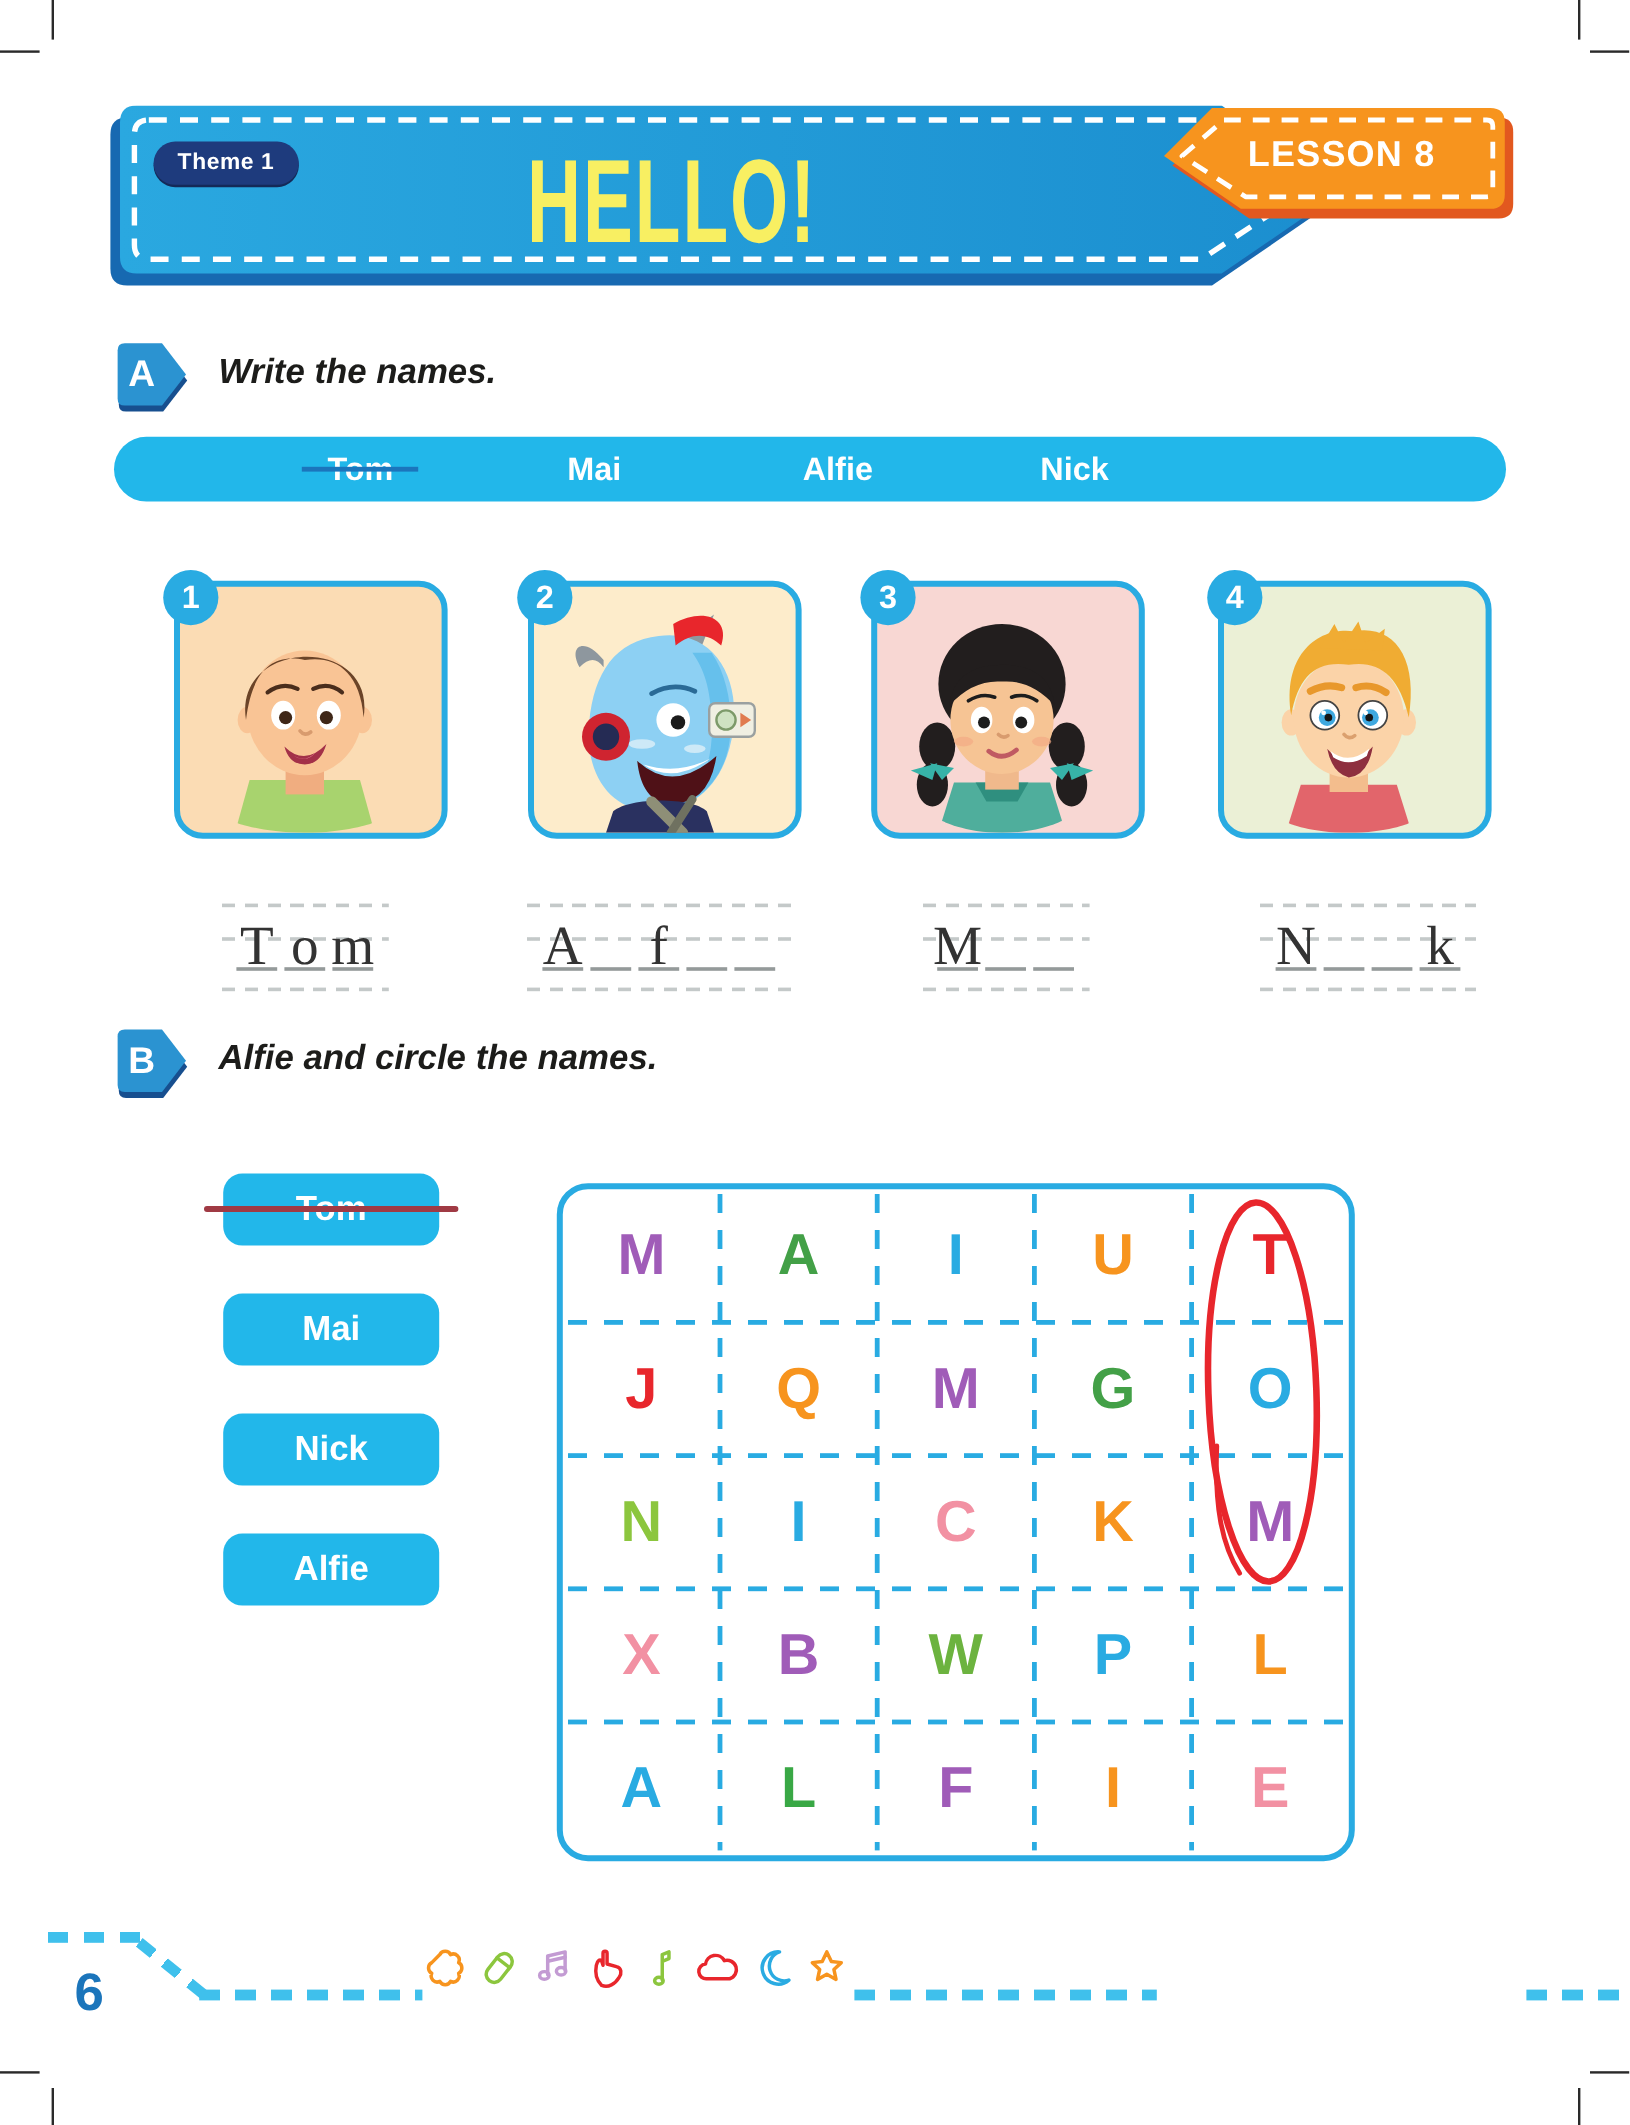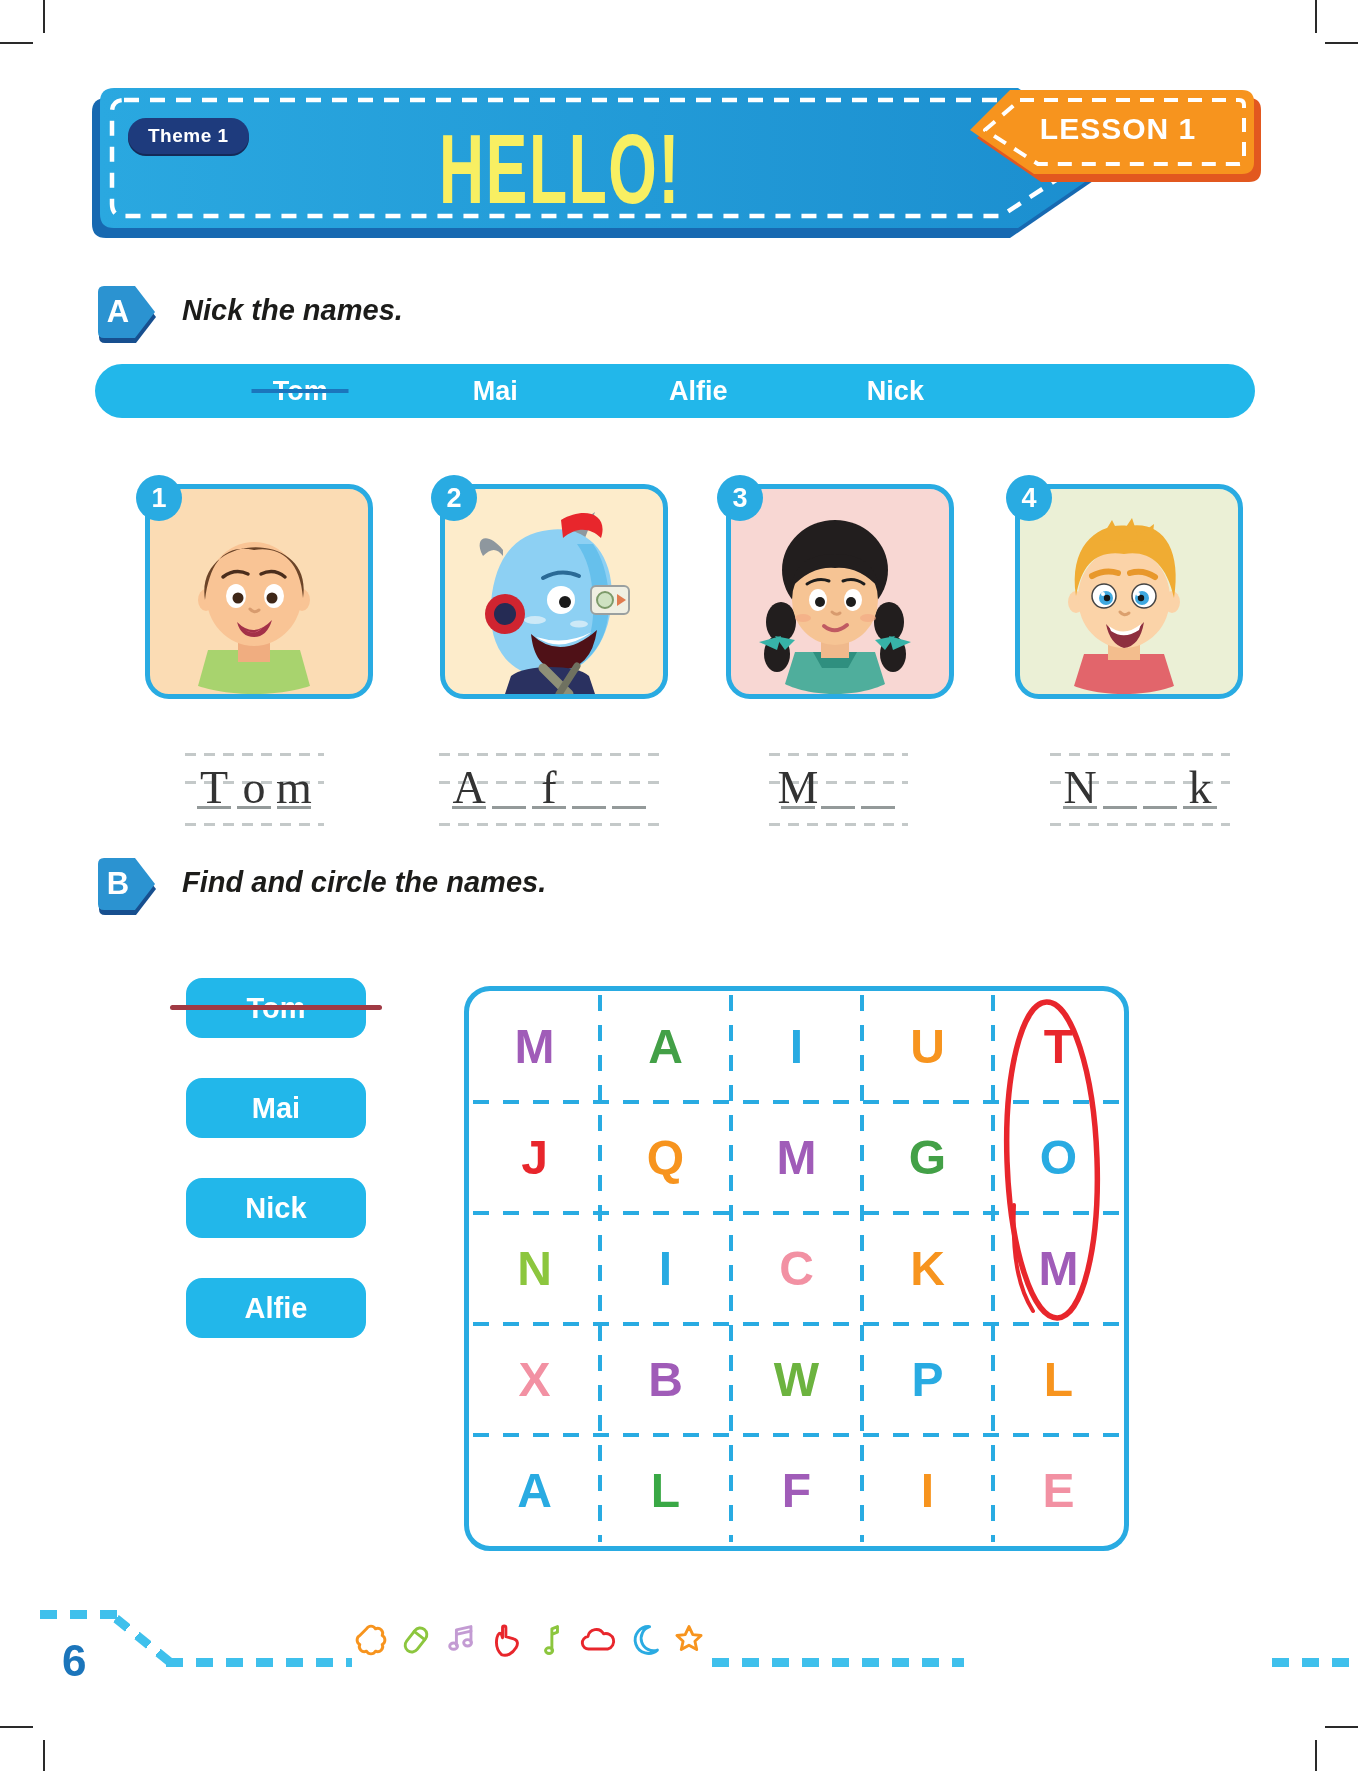--- a/index.html
+++ b/index.html
@@ -89,30 +89,30 @@
     <path d="M26,12 H903 L992,70 L903,128 H26 Q14,128 14,116 V24 Q14,12 26,12 Z" fill="none" stroke="#ffffff" stroke-width="4.5" stroke-dasharray="15 11" stroke-linejoin="round"></path>
   </svg>
   <div class="theme-badge"><span>Theme 1</span></div>
   <div class="hello-title">HELLO!</div>
 
   <svg class="abs" style="left:958px;top:86px;" width="310" height="104" viewBox="0 0 310 104">
     <path d="M52,4 H284 Q296,4 296,16 V76 Q296,88 284,88 H76 L12,44 Z" transform="translate(7,8)" fill="#e2581f"></path>
     <path d="M52,4 H284 Q296,4 296,16 V76 Q296,88 284,88 H76 L12,44 Z" fill="#f7941e"></path>
     <path d="M62,14 H281 Q286,14 286,19 V73 Q286,78 281,78 H80 L27,44 Z" fill="none" stroke="#ffffff" stroke-width="4" stroke-dasharray="14 10" stroke-linejoin="round"></path>
   </svg>
-  <div class="lesson-text">LESSON 1</div>
+  <div class="lesson-text">LESSON 8</div>
 
   <div class="marker" style="left:95px;top:284px;">
     <svg width="66" height="60" viewBox="0 0 66 60">
       <path d="M9,2 H40 L60,28 L40,54 H9 Q3,54 3,48 V8 Q3,2 9,2 Z" transform="translate(1,5)" fill="#174f8f"></path>
       <path d="M9,2 H40 L60,28 L40,54 H9 Q3,54 3,48 V8 Q3,2 9,2 Z" fill="#2b93d1"></path>
     </svg>
     <span class="letter">A</span>
   </div>
-  <div class="instruction" style="left:182px;top:294px;">Nick the names.</div>
+  <div class="instruction" style="left:182px;top:294px;">Write the names.</div>
 
   <div class="wordbank">
       <span class="wb-word" style="left: 17.7%;">Tom<div class="wb-strike"></div></span>
       <span class="wb-word" style="left: 34.5%;">Mai</span>
       <span class="wb-word" style="left: 52%;">Alfie</span>
       <span class="wb-word" style="left: 69%;">Nick</span>
     </div>
   <div id="cards">
       <div class="card" style="left: 145px; background: rgb(251, 220, 180);">
         <svg width="208" height="190" viewBox="0 0 208 190">
@@ -290,21 +290,21 @@
       </div>
     </div>
 
   <div class="marker" style="left:95px;top:856px;">
     <svg width="66" height="60" viewBox="0 0 66 60">
       <path d="M9,2 H40 L60,28 L40,54 H9 Q3,54 3,48 V8 Q3,2 9,2 Z" transform="translate(1,5)" fill="#174f8f"></path>
       <path d="M9,2 H40 L60,28 L40,54 H9 Q3,54 3,48 V8 Q3,2 9,2 Z" fill="#2b93d1"></path>
     </svg>
     <span class="letter">B</span>
   </div>
-  <div class="instruction" style="left:182px;top:866px;">Find and circle the names.</div>
+  <div class="instruction" style="left:182px;top:866px;">Alfie and circle the names.</div>
 
   <div id="bwords">
       <div class="bword" style="top: 978px;">Tom<div class="bw-strike"></div></div>
       <div class="bword" style="top: 1078px;">Mai</div>
       <div class="bword" style="top: 1178px;">Nick</div>
       <div class="bword" style="top: 1278px;">Alfie</div>
     </div>
 
   <div class="wgrid" id="wgrid">
       <div class="gv" style="left: 129px;"></div>

